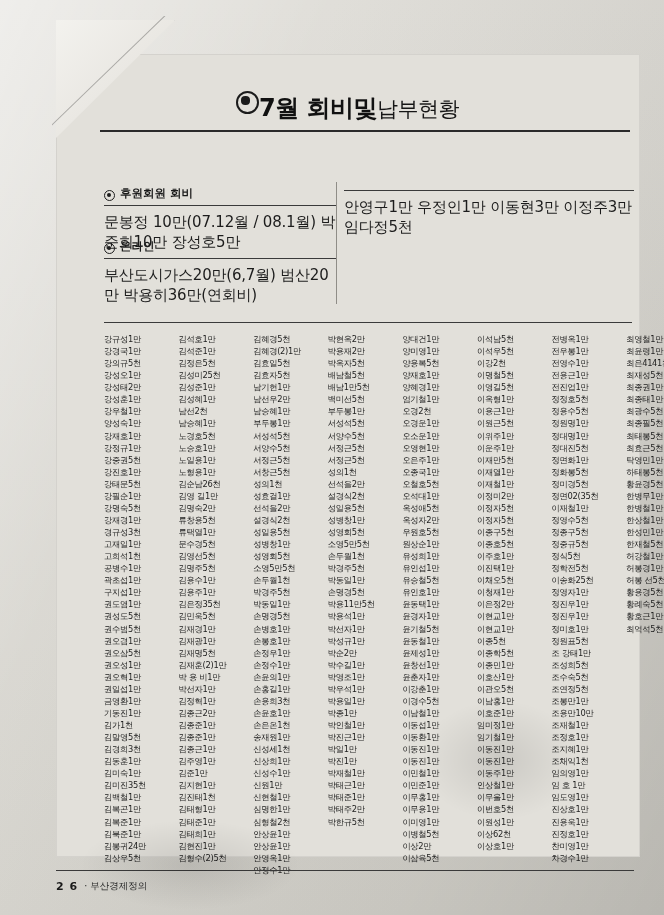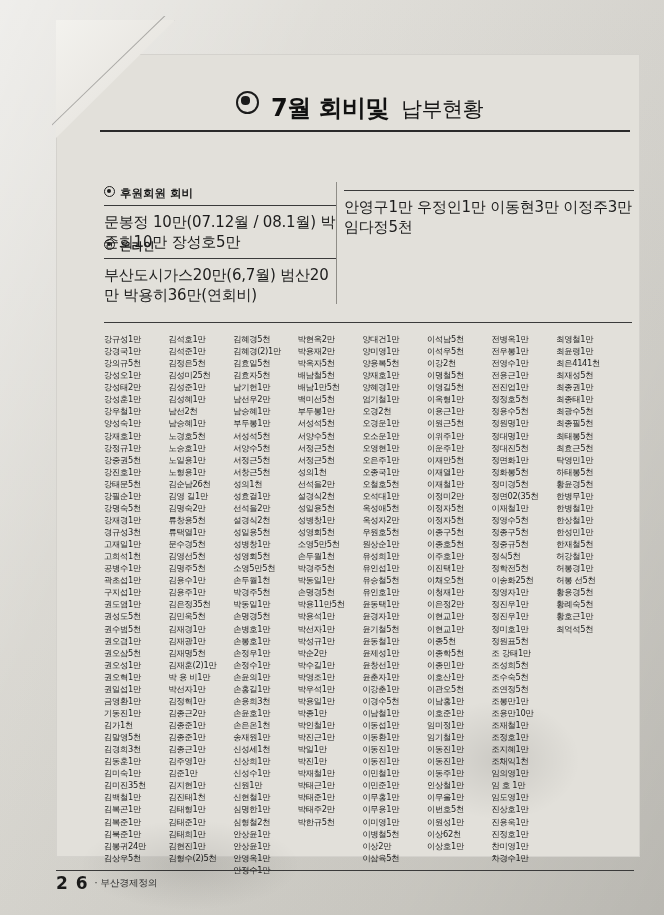--- a/index.html
+++ b/index.html
@@ -90,21 +90,21 @@
     transform-origin: left center;
   }
 
   
   .title-row {
     position: absolute;
     left: 236px;
     top: 92px;
     display: flex;
     align-items: baseline;
-    gap: 12px;
+    gap: 0;
   }
   .title-bullet {
     width: 19px; height: 19px;
     border: 2.4px solid #1b1b1b;
     border-radius: 50%;
     position: relative;
     top: -2px;
   }
   .title-bullet:after {
     content: "";
@@ -130,21 +130,21 @@
     left: 100px;
     top: 130px;
     width: 530px;
     height: 2px;
     background: #2a2a2a;
   }
 
   
   .sec-head {
     display: flex;
-    align-items: flex-start;
+    align-items: flex-end;
     gap: 5px;
     font-size: 11.5px;
     font-weight: bold;
     color: #1b1b1b;
   }
   .dot {
     width: 9px; height: 9px;
     border: 1.6px solid #1d1d1d;
     border-radius: 50%;
     position: relative;
@@ -182,21 +182,21 @@
     top: 182px;
     width: 1px;
     height: 122px;
     background: #8f8d87;
   }
 
   
   .cols {
     margin-top: 10px;
     display: flex;
-    gap: 6px;
+    gap: 16px;
     font-size: 8.3px;
     color: #1d1d1d;
     line-height: 1.455;
     letter-spacing: -0.3px;
   }
   .col {
     width: 58.6px;
     flex: 0 0 auto;
   }
   .col div {
@@ -206,21 +206,21 @@
   
   .footer {
     position: absolute;
     left: 56px;
     bottom: 22px;
     display: flex;
     align-items: center;
     gap: 6px;
   }
   .pageno {
-    font-size: 17px;
+    font-size: 11px;
     font-weight: bold;
     color: #1a1a1a;
     letter-spacing: 1px;
   }
   .footer-text {
     font-size: 9.5px;
     color: #2a2a2a;
   }
   .footer-rule {
     position: absolute;

